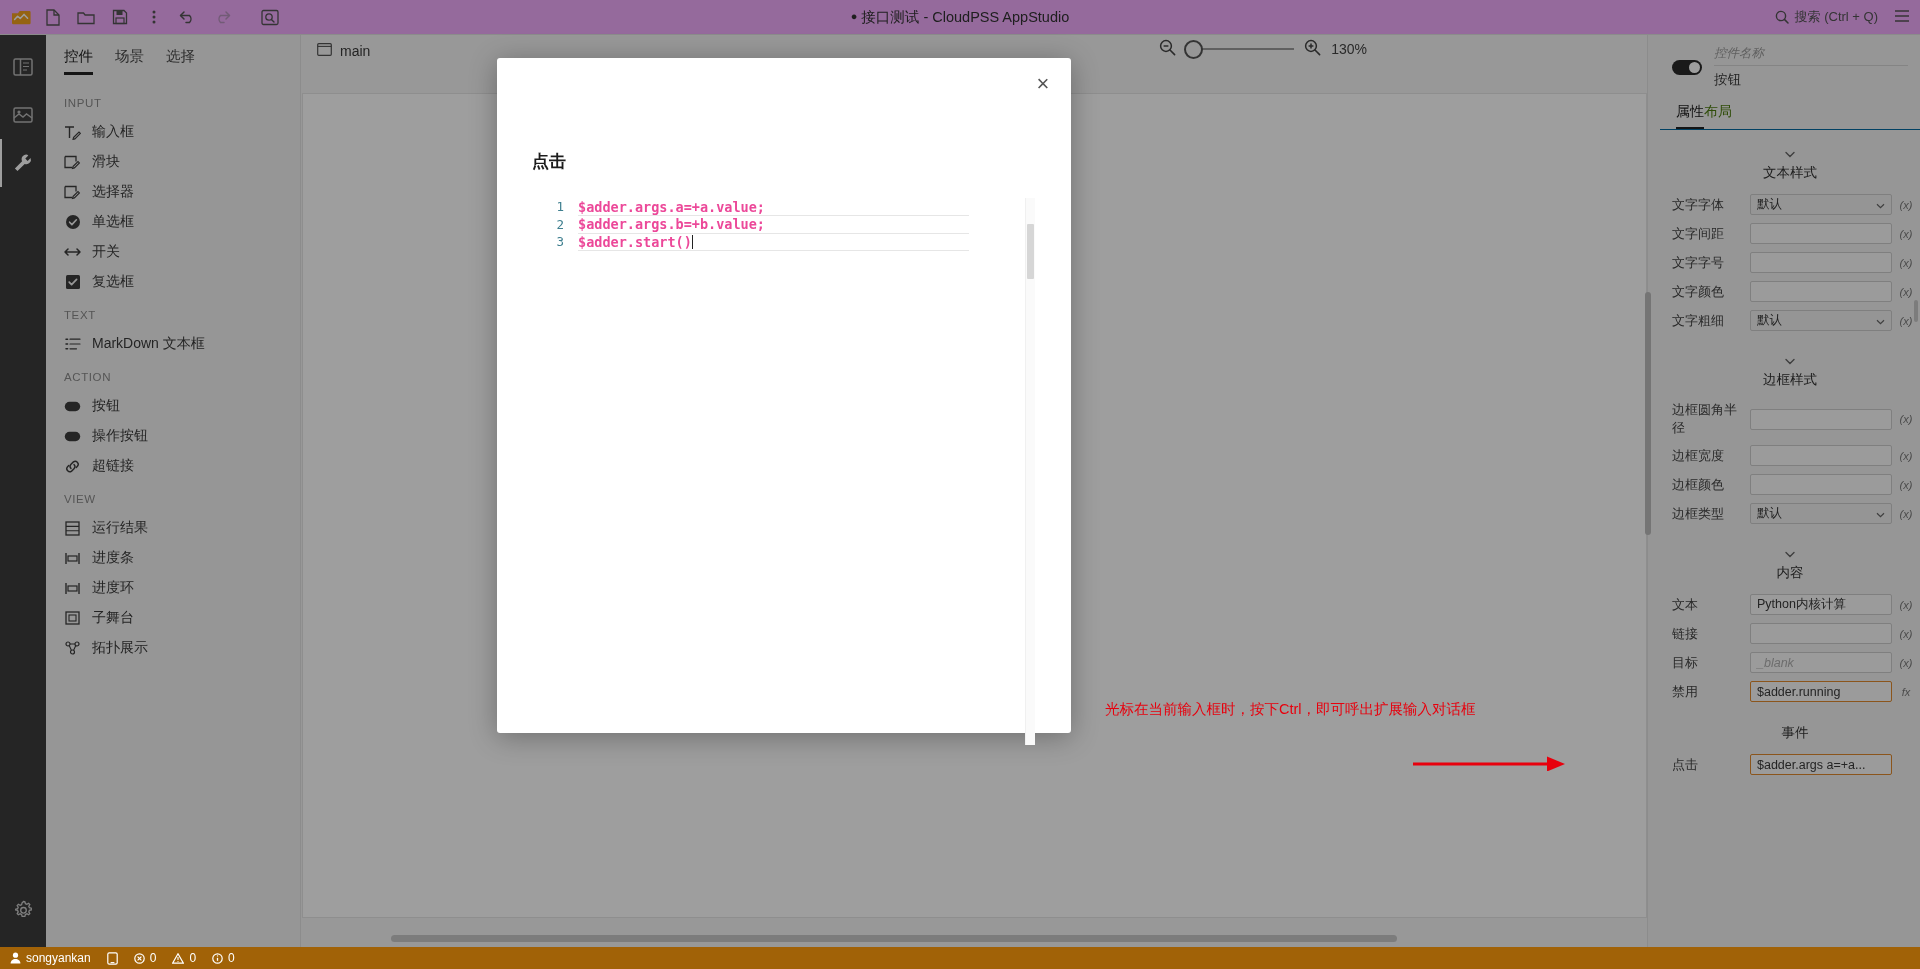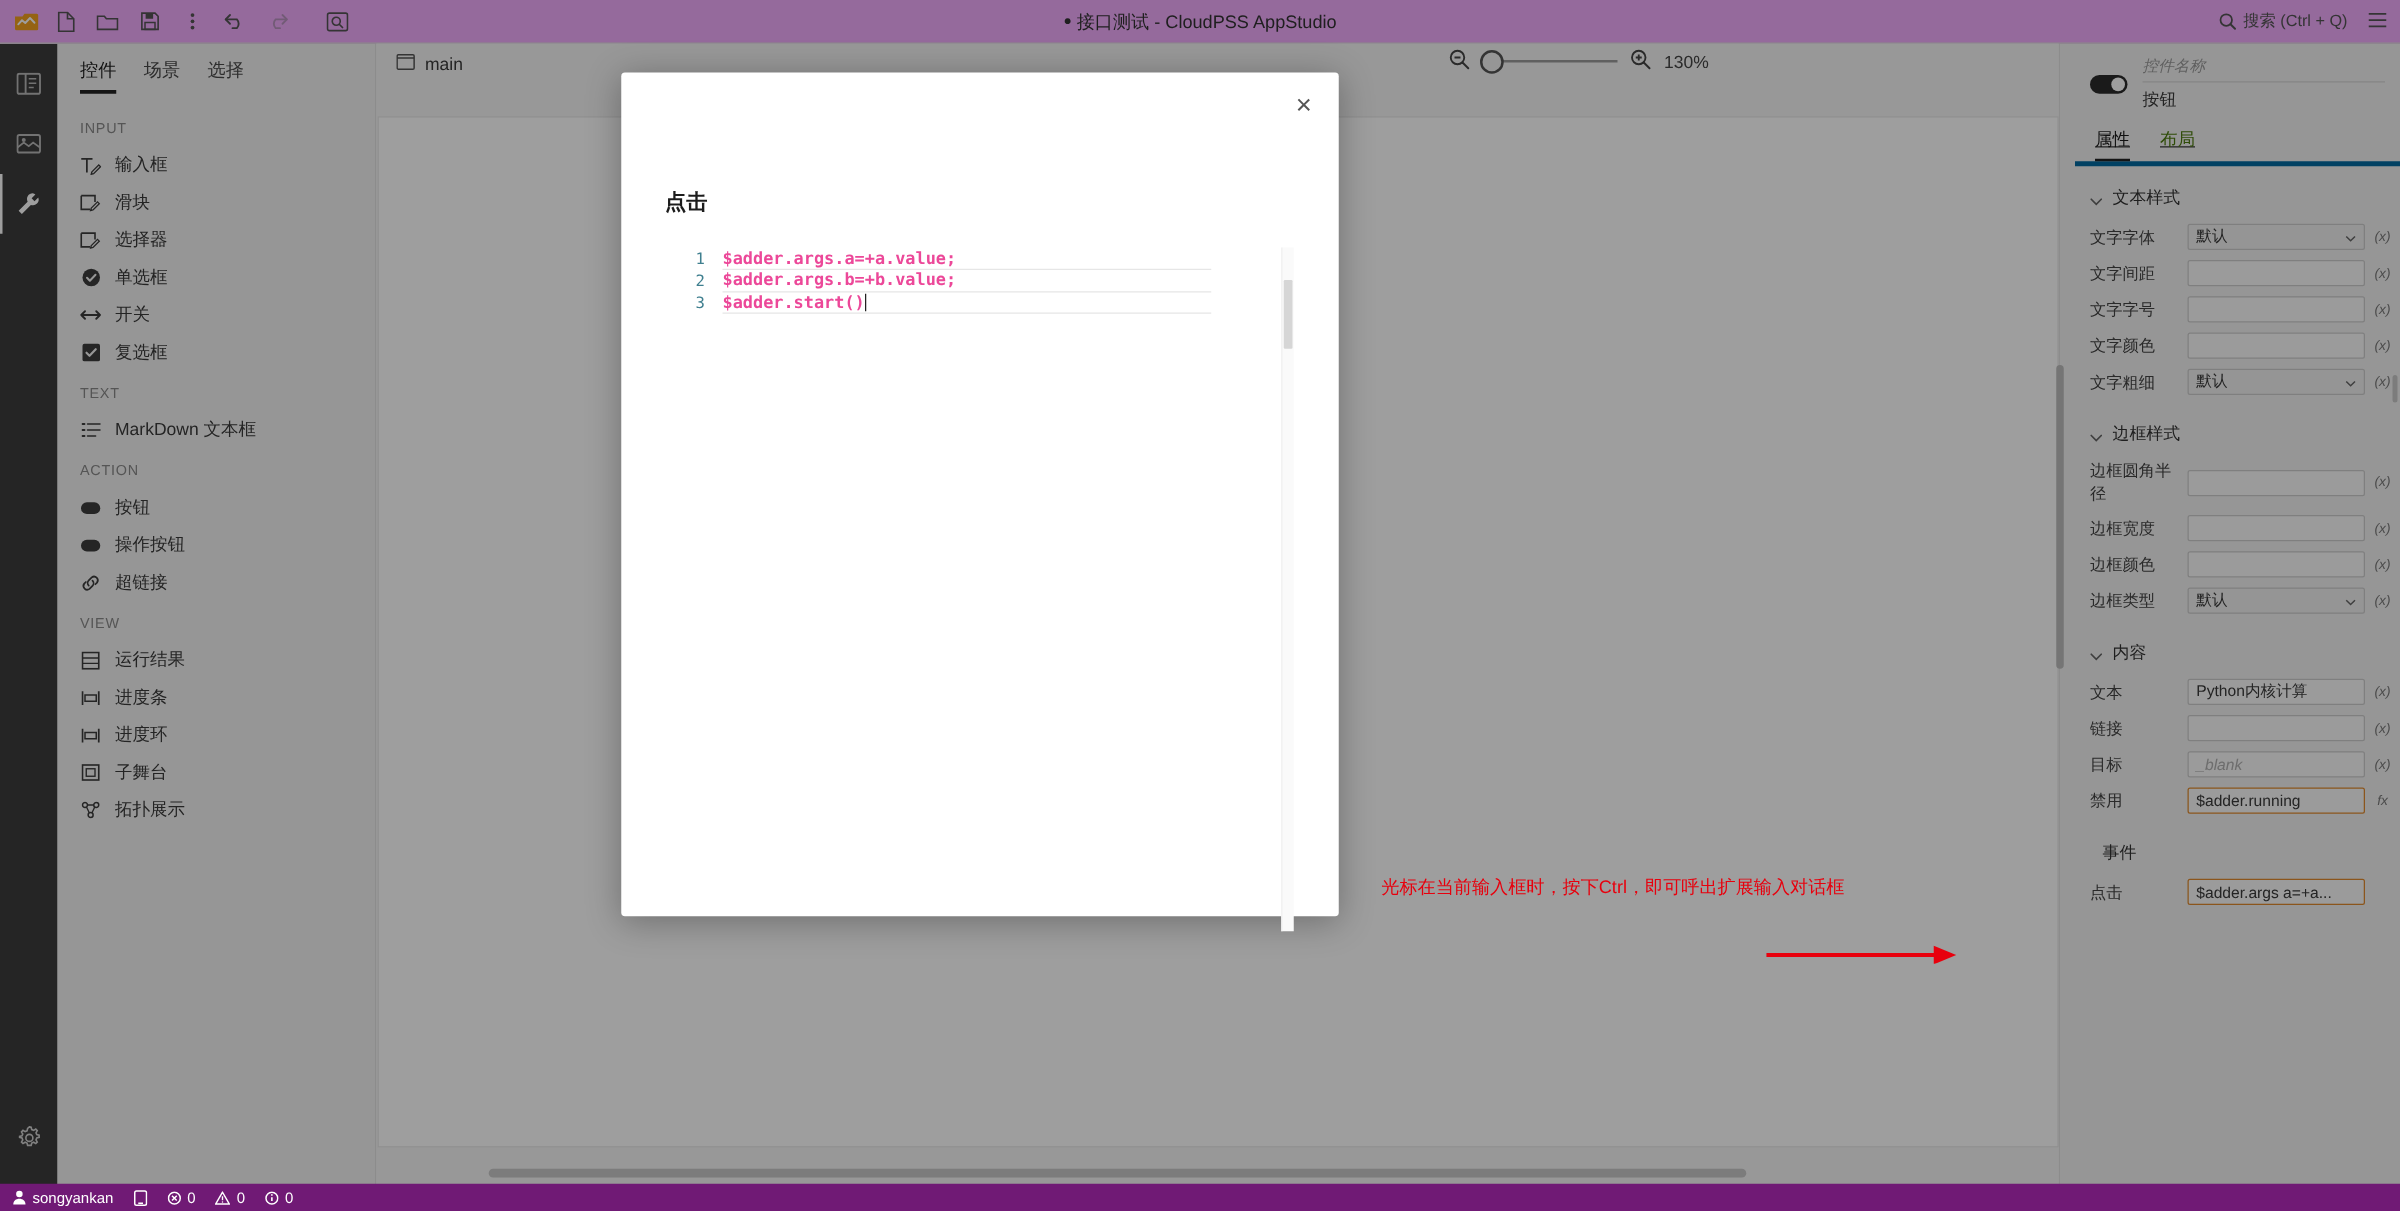--- a/index.html
+++ b/index.html
@@ -75,27 +75,27 @@
     display:flex;flex-direction:column;font-size:13px;color:#3a3a3a;padding-left:12px;}
   .rp-head{display:flex;align-items:center;gap:12px;padding:10px 12px 4px 12px;}
   .switch{width:30px;height:15px;border-radius:9px;background:#2b2b2b;position:relative;
     flex:0 0 30px;}
   .switch:after{content:"";position:absolute;width:11px;height:11px;border-radius:50%;
     background:#fff;right:2px;top:2px;}
   .rp-name{flex:1;}
   .rp-name .nm{font-size:12.5px;color:#9a9a9a;font-style:italic;border-bottom:1px solid #d6d6d6;
     padding-bottom:3px;}
   .rp-name .val{font-size:13.5px;color:#3a3a3a;padding-top:5px;}
-  .rp-tabs{display:flex;gap:24px;padding:10px 16px 0 16px;border-bottom:4px solid #0369a1;text-decoration:underline;}
+  .rp-tabs{display:flex;padding:10px 16px 0 16px;border-bottom:1px solid #0369a1;}
   .rp-tab{font-size:14px;color:#4d7c0f;padding-bottom:8px;position:relative;}
   .rp-tab.active{color:#1a1a1a;}
   .rp-tab.active:after{content:"";position:absolute;left:0;right:0;bottom:0;height:2.5px;background:#222;}
   .rp-scroll{flex:1;overflow:hidden;position:relative;}
   .sect{padding:6px 0 2px 0;}
-  .sect-h{display:flex;align-items:center;gap:8px;padding:10px 12px 8px 12px;font-size:13.5px;color:#333;}
+  .sect-h{display:flex;align-items:center;gap:8px;padding:10px 12px 8px 12px;font-size:13.5px;color:#333;flex-direction:column;}
   .chev{width:10px;height:10px;color:#666;}
   .prow{display:flex;align-items:center;gap:6px;padding:4px 6px 4px 12px;}
   .plabel{width:72px;flex:0 0 72px;font-size:13px;color:#444;}
   .pfield{flex:1;height:21px;border:1px solid #cdcdcd;background:#fafafa;border-radius:2px;
     display:flex;align-items:center;padding:0 6px;font-size:12.5px;color:#3a3a3a;
     box-sizing:border-box;overflow:hidden;white-space:nowrap;}
   .pfield.sel{background:#f0f0f0;justify-content:space-between;}
   .pfield.ph{color:#b0b0b0;font-style:italic;}
   .pfield.warn{border-color:#e08a2e;}
   .pfx{width:16px;flex:0 0 16px;text-align:center;font-size:11px;color:#7a7a7a;}
@@ -120,21 +120,21 @@
   .mmbar{position:absolute;right:0;top:0;width:9px;height:547px;background:#fafafa;
     border-left:1px solid #f0f0f0;}
   .mmthumb{position:absolute;right:1px;top:26px;width:7px;height:55px;background:#d6d6d6;border-radius:1px;}
 
   
   .anno{position:absolute;left:1105px;top:700px;z-index:70;color:#e8000d;font-size:14.5px;
     white-space:nowrap;}
   .arrow{position:absolute;left:1413px;top:755px;z-index:70;width:152px;height:16px;}
 
   
-  .statusbar{position:absolute;left:0;bottom:0;width:1920px;height:22px;background:#701a75;
+  .statusbar{position:absolute;left:0;bottom:0;width:1920px;height:22px;background:#a16207;
     display:flex;align-items:center;gap:16px;padding:0 10px;color:#fff;font-size:12px;
     box-sizing:border-box;z-index:80;}
   .sb-item{display:flex;align-items:center;gap:5px;}
   .sb-right{margin-left:auto;}
 </style>
 </head>
 <body>
 
 <div id="app">
 

